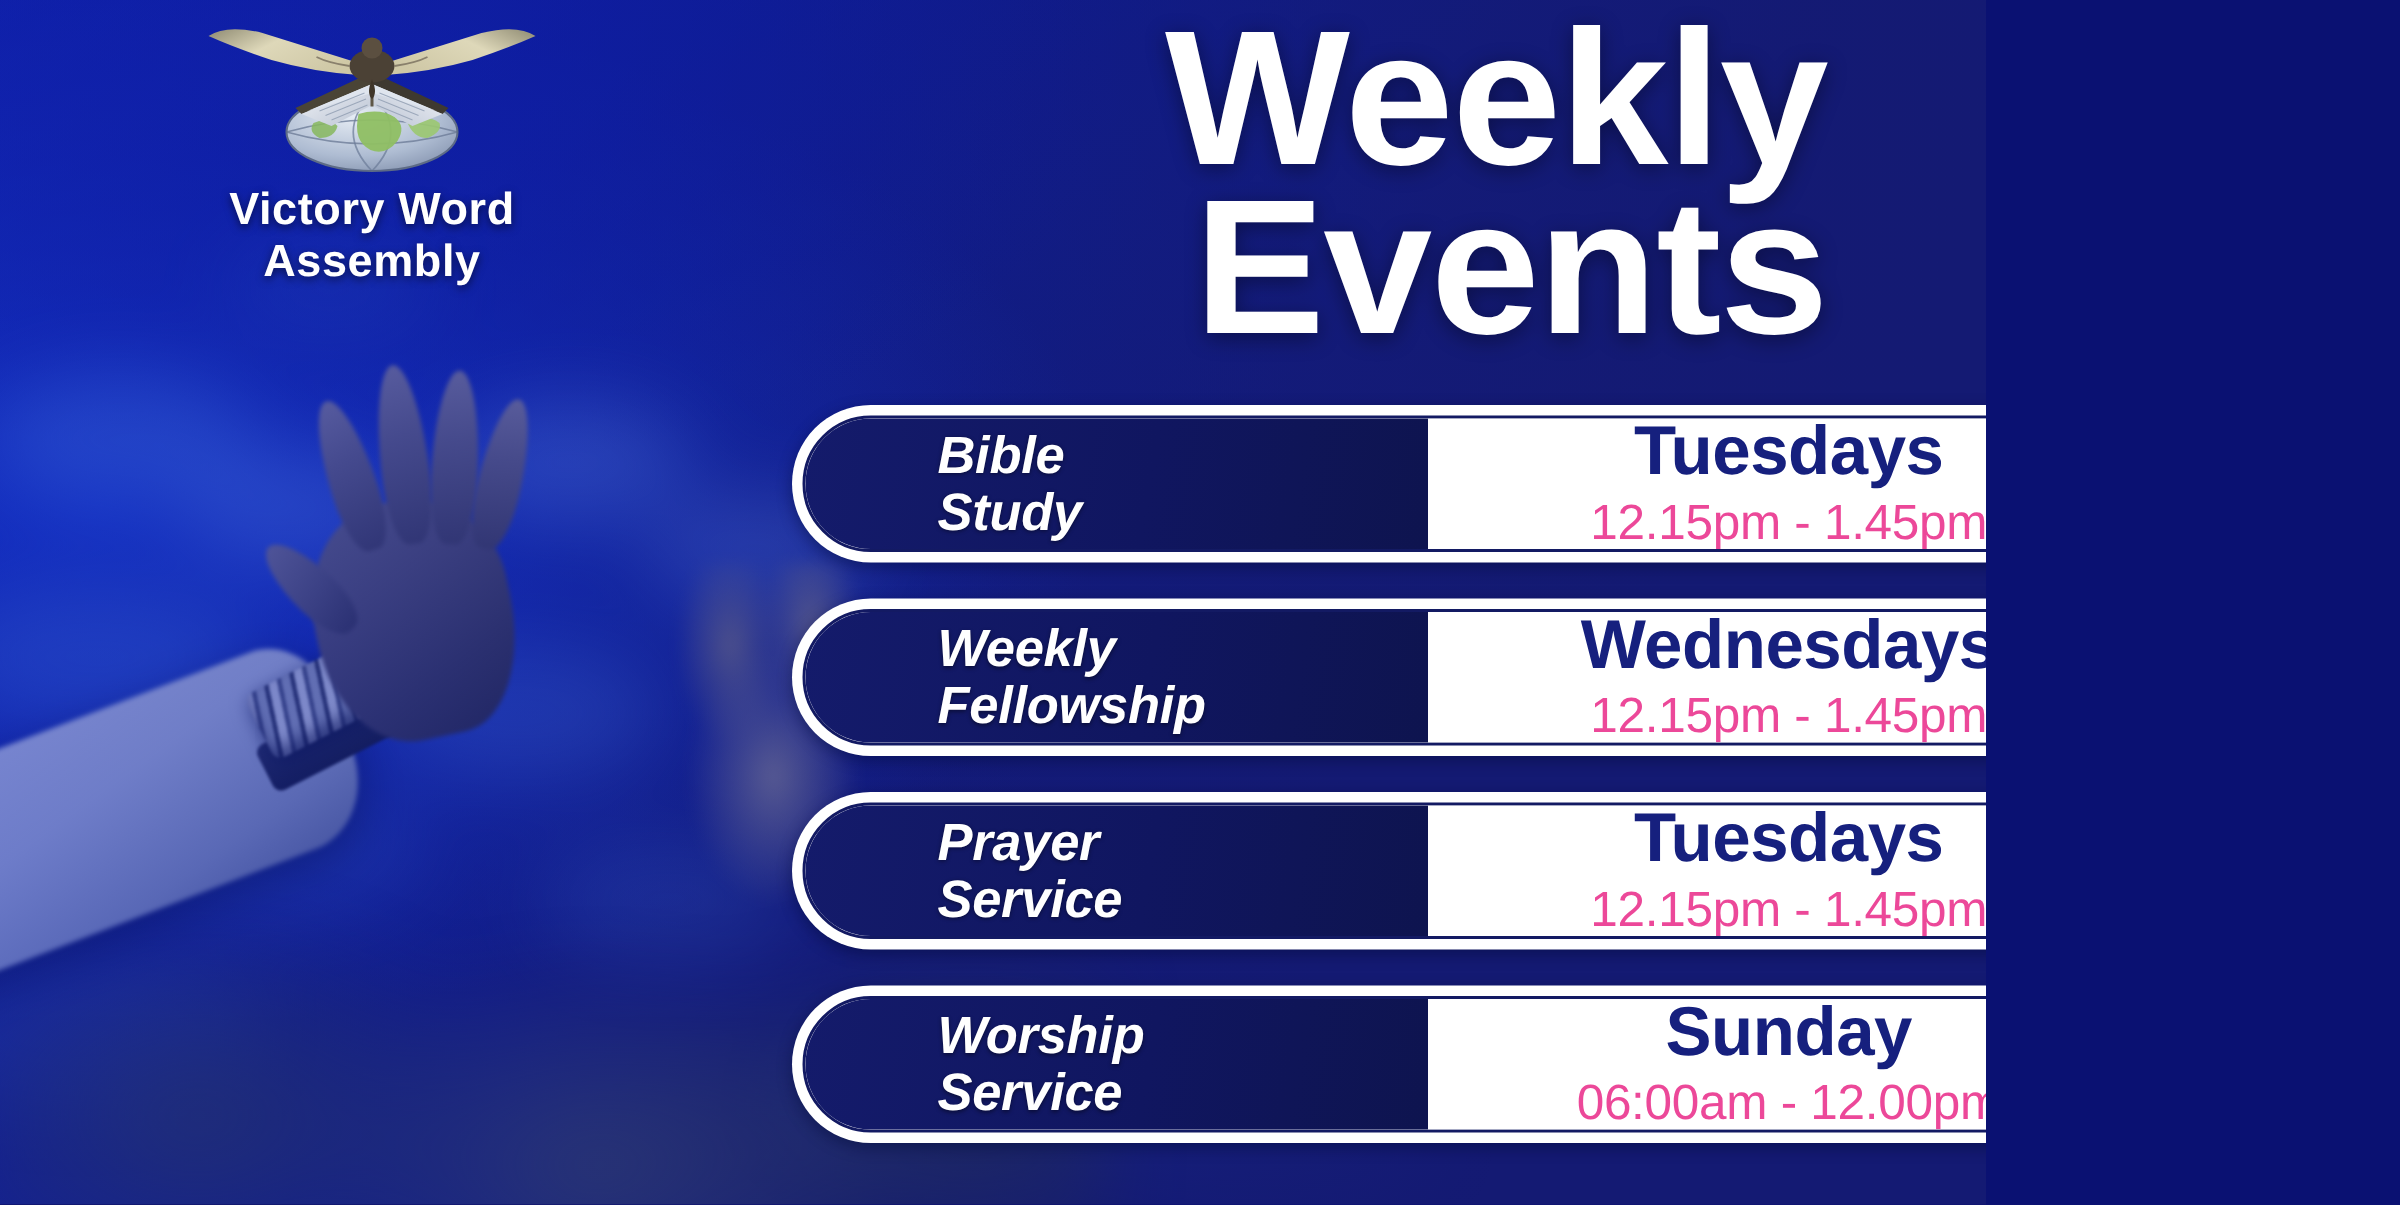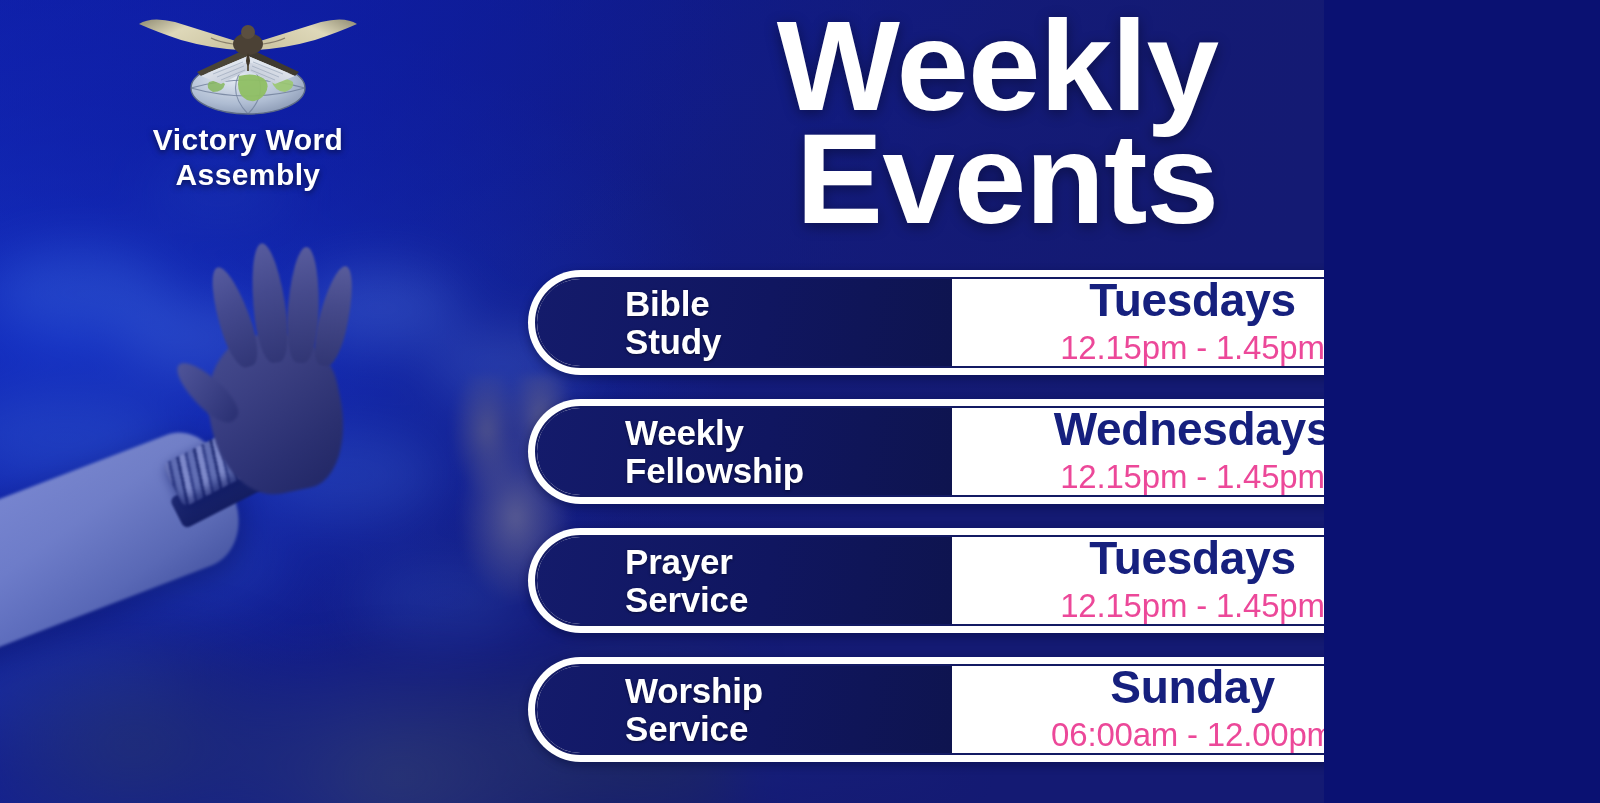--- a/index.html
+++ b/index.html
@@ -207,20 +207,21 @@
     border: 2px solid #131a63;
   }
 
   .cell-name {
     width: 415px;
     flex: 0 0 415px;
     background: linear-gradient(100deg, #141b6b 0%, #101660 55%, #0e144f 100%);
     display: flex;
     align-items: center;
     padding-left: 88px;
+    font-style: italic;
   }
   .name-text {
     color: #ffffff;
     font-size: 35px;
     font-weight: bold;
     line-height: 1.08;
     letter-spacing: -.2px;
     text-shadow: 0 1px 3px rgba(0,0,0,.45);
   }
 

